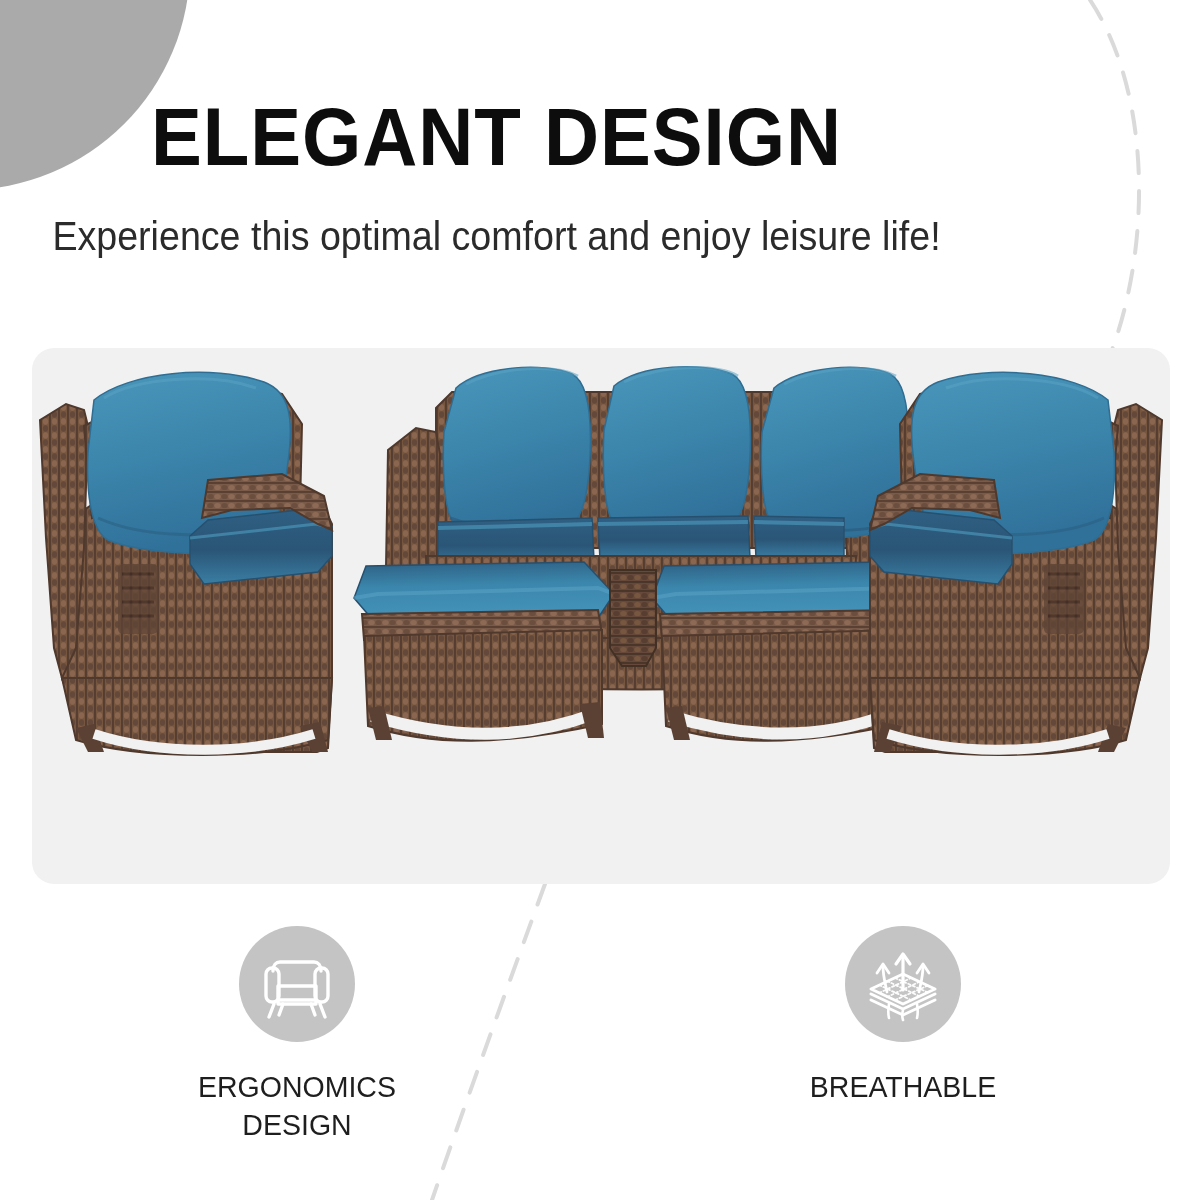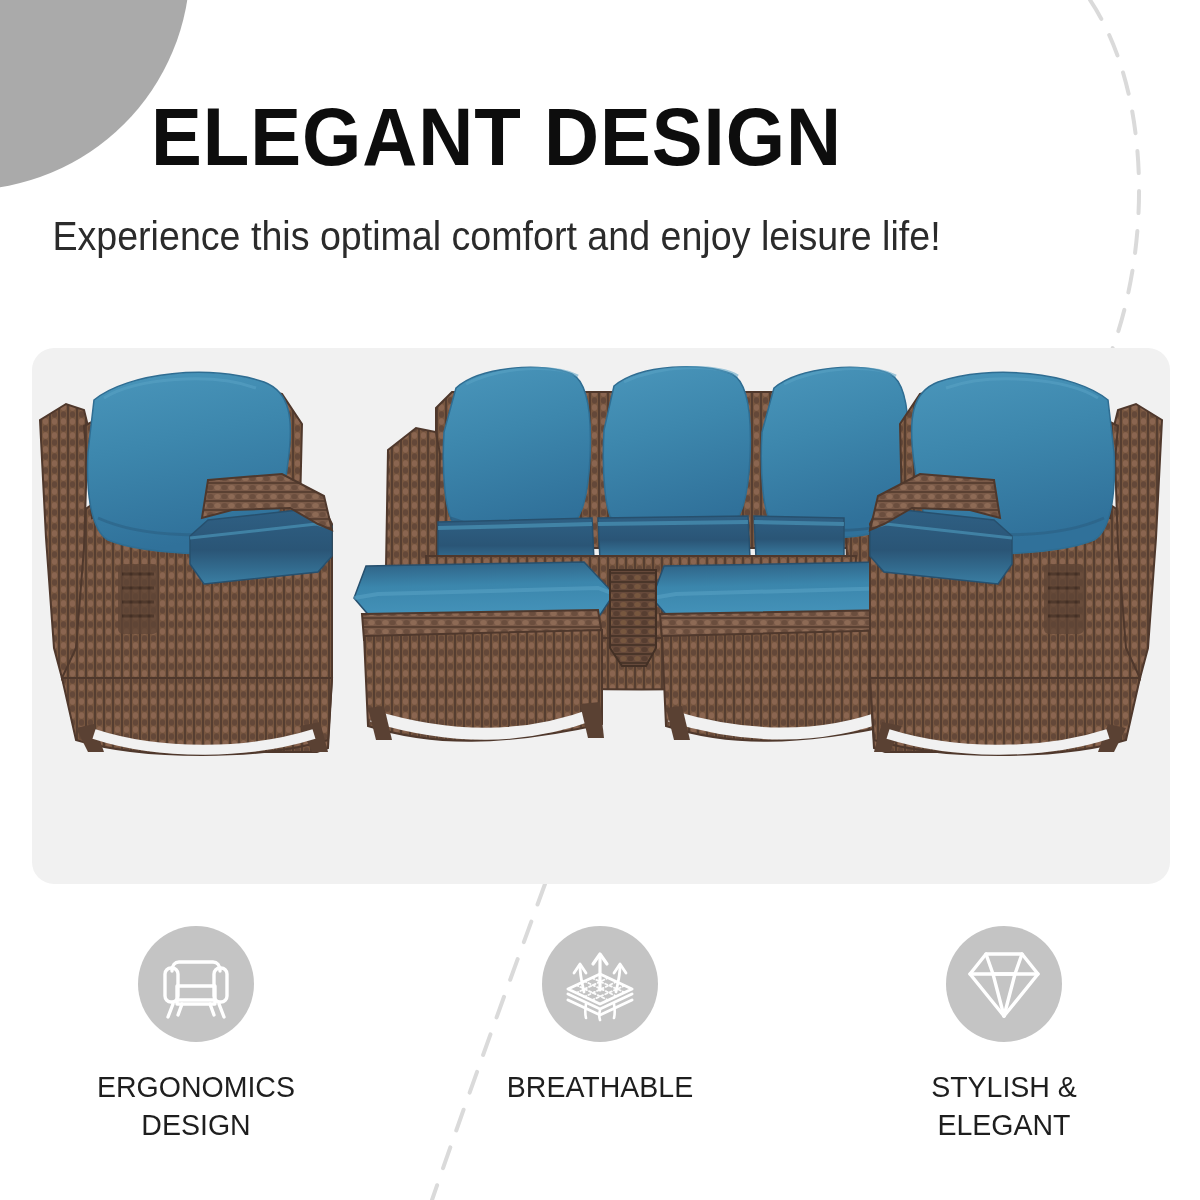--- a/index.html
+++ b/index.html
@@ -300,31 +300,14 @@
           <path d="M54 60 C 55 66 55 70 54 74" stroke-width="2.6"></path>
         </g>
       </svg>
     </div>
     <div class="feature-label">
       <div>BREATHABLE</div>
     </div>
   </div>
 
 
-  <div class="feature-item">
-    <div class="feature-circle">
-      <svg width="80" height="80" viewBox="0 0 80 80">
-        <g fill="none" stroke="#ffffff" stroke-width="3.4" stroke-linejoin="round" stroke-linecap="round">
-          <path d="M22 10 L58 10 L74 30 L40 72 L6 30 Z"></path>
-          <path d="M6 30 H74"></path>
-          <path d="M22 10 L29 30 L40 72"></path>
-          <path d="M58 10 L51 30 L40 72"></path>
-          <path d="M29 30 H51"></path>
-        </g>
-      </svg>
-    </div>
-    <div class="feature-label">
-      <div>STYLISH &amp;</div>
-      <div>ELEGANT</div>
-    </div>
-  </div>
 
 </div>
 
 </body></html>

